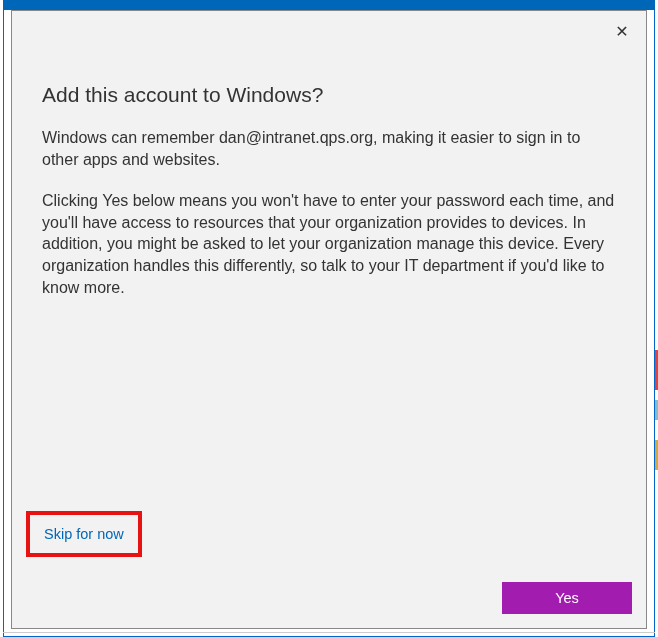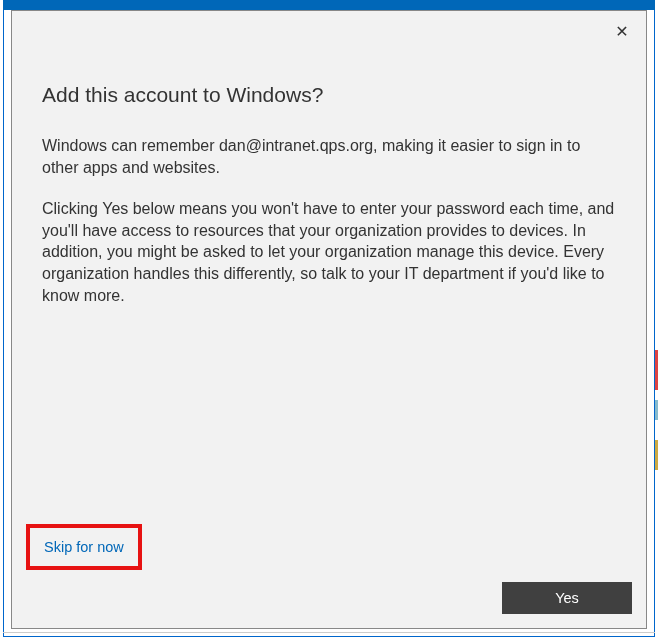--- a/index.html
+++ b/index.html
@@ -54,47 +54,47 @@
       color: #333;
       font-weight: 300;
     }
     .content {
       padding: 72px 30px 30px 30px;
     }
     .title {
       font-size: 21px;
       font-weight: 400;
       color: #333;
-      margin-bottom: 28px;
+      margin-bottom: 20px;
     }
     .paragraph {
       font-size: 16px;
       line-height: 1.35;
       color: #333;
       margin-bottom: 20px;
     }
     .skip-link-wrapper {
       position: absolute;
-      bottom: 58px;
+      bottom: 71px;
       left: 14px;
       border: 4px solid #e71212;
       padding: 10px 14px;
     }
     .skip-link {
       color: #0067b8;
       font-size: 14.5px;
       cursor: pointer;
     }
     .yes-btn {
       position: absolute;
       bottom: 14px;
       right: 14px;
       width: 130px;
       height: 32px;
-      background: #404040;
+      background: #a21caf;
       color: #ffffff;
       border: none;
       font-size: 14.5px;
       font-family: inherit;
       cursor: pointer;
       display: flex;
       align-items: center;
       justify-content: center;
     }
     .bg-stripe {

